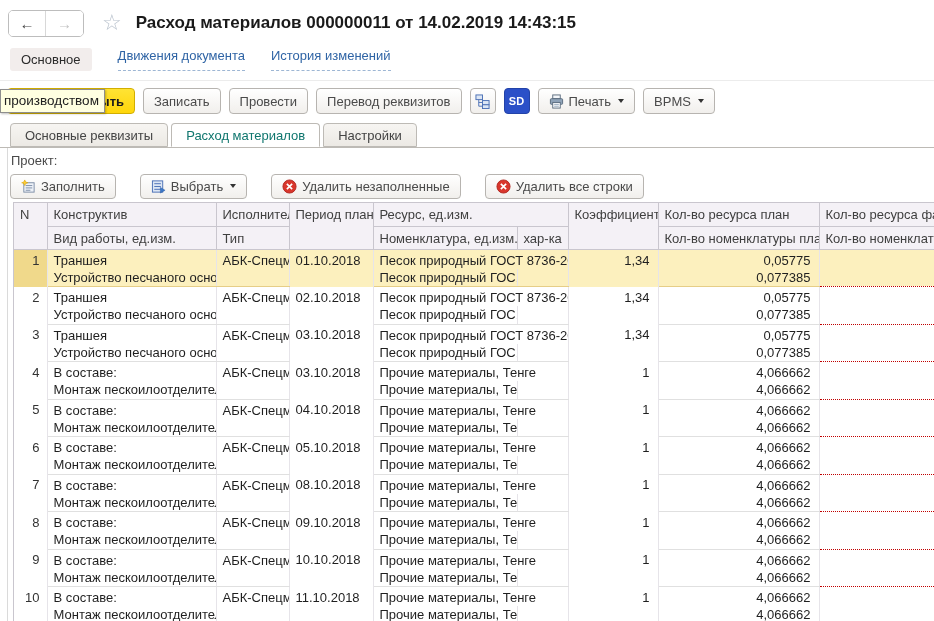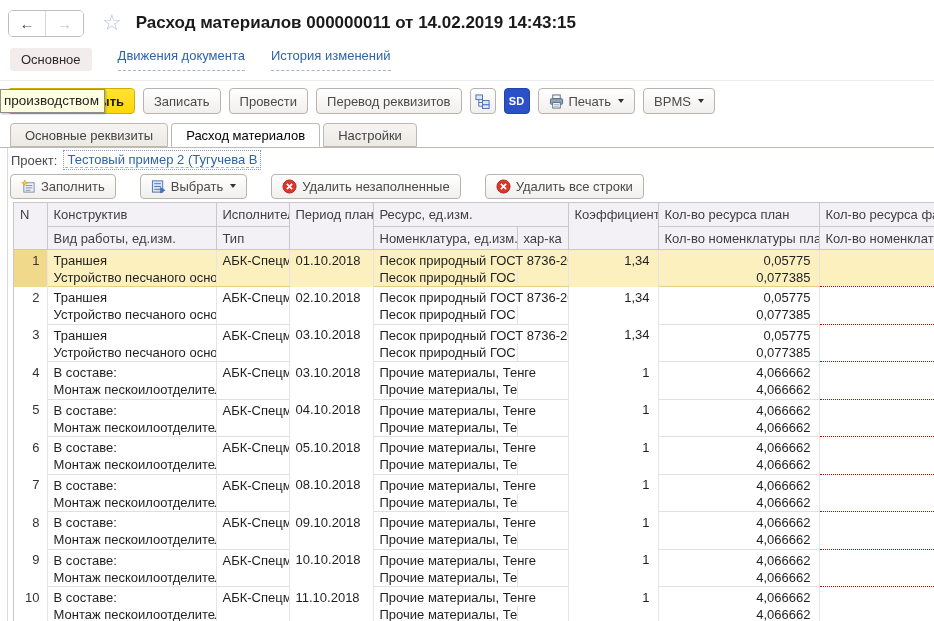--- a/index.html
+++ b/index.html
@@ -33,21 +33,21 @@
   .caret { width:0; height:0; border-left:3.5px solid transparent; border-right:3.5px solid transparent;
            border-top:4px solid #333; display:inline-block; margin-left:2px; }
   .tooltip { position:absolute; left:0; top:8px; z-index:20; background:#FFFFE1; border:1px solid #8E8E8E;
              padding:3px 5px 4px 3px; font-size:13.5px; color:#222; box-shadow:1px 1px 2px rgba(0,0,0,.25); }
 
   
   .subtabs { display:flex; align-items:center; border-bottom:1px solid #BDBAB5; padding-left:10px; height:27px; }
   .subtab { position:relative; top:1px; margin-right:3px; padding:4px 14px 3px 14px;
             background:linear-gradient(#F7F5F2,#ECE9E4); border:1px solid #BDBAB5; border-bottom:1px solid #BDBAB5;
             border-radius:4px 4px 0 0; color:#444; cursor:pointer; }
-  .subtab.active { background:#fff; border-bottom:1px solid #fff; color:#000000; }
+  .subtab.active { background:#fff; border-bottom:1px solid #fff; color:#0f766e; }
 
   
   .panel { margin-left:7px; border-left:1px solid #DADADA; height:482px; }
   .project-row { display:flex; align-items:center; gap:8px; padding:5px 0 4px 3px; height:23px; }
   .project-label { color:#4a4a4a; }
   .project-link { color:#2F64A5; border-bottom:1px dashed #9DB6D4; outline:1px dotted #7A9CC6; outline-offset:1px;
                   cursor:pointer; padding:0 2px; }
 
   .table-toolbar { display:flex; align-items:center; gap:24px; padding:3px 0 4px 2px; height:31px; }
   .tbtn { height:25px; }
@@ -123,21 +123,20 @@
 
 <div class="subtabs">
   <div class="subtab">Основные реквизиты</div>
   <div class="subtab active">Расход материалов</div>
   <div class="subtab">Настройки</div>
 </div>
 
 <div class="panel">
   <div class="project-row">
     <span class="project-label">Проект:</span>
-    <a class="project-link">Тестовый пример 2 (Тугучева В</a>
   </div>
 
   <div class="table-toolbar">
     <button class="btn tbtn">
       <svg class="ic" viewBox="0 0 16 16" width="15" height="15">
         <rect x="3" y="4" width="11" height="10" fill="#EEF2F8" stroke="#7C8DA6"></rect>
         <line x1="5" y1="7" x2="12" y2="7" stroke="#7C8DA6"></line>
         <line x1="5" y1="9.5" x2="12" y2="9.5" stroke="#7C8DA6"></line>
         <line x1="5" y1="12" x2="10" y2="12" stroke="#7C8DA6"></line>
         <path d="M4 1 L5 3.2 L7.3 4 L5 4.8 L4 7 L3 4.8 L0.7 4 L3 3.2 Z" fill="#FFCC33" stroke="#D9A400" stroke-width="0.6"></path>

